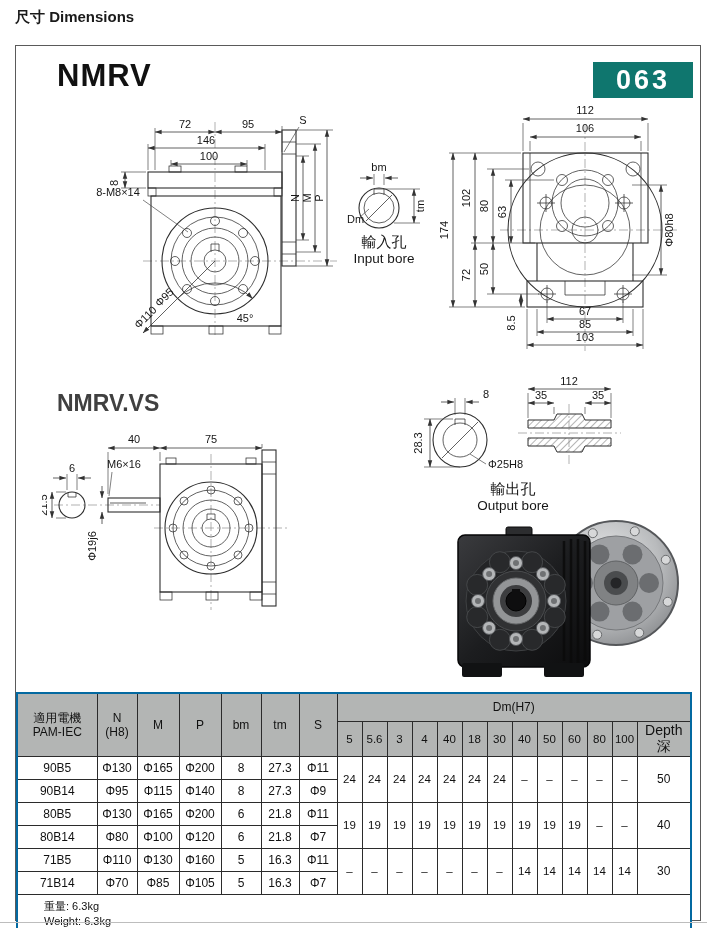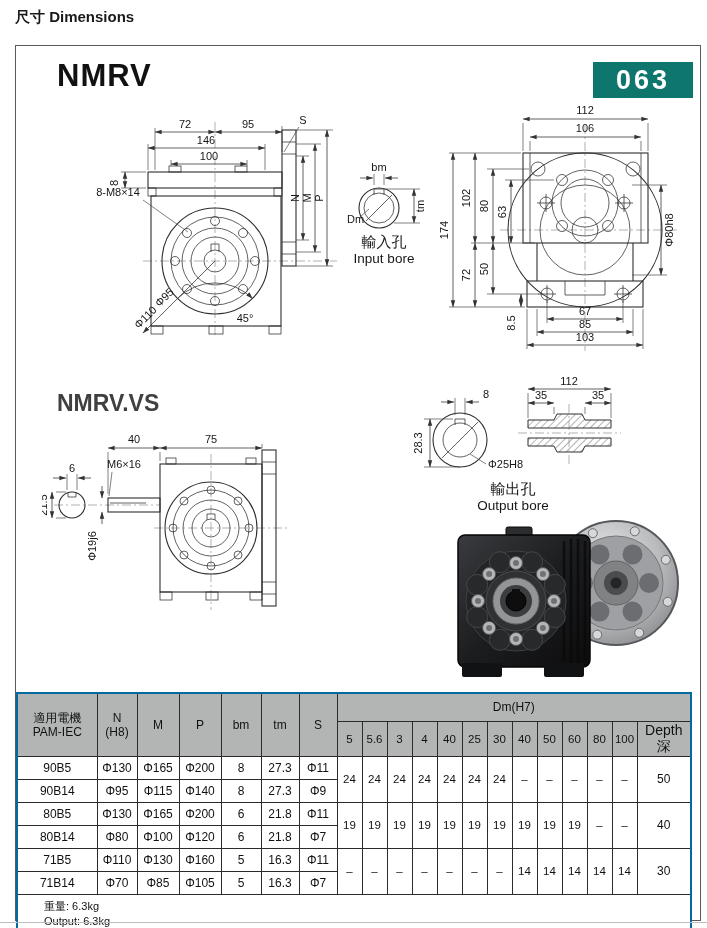--- a/index.html
+++ b/index.html
@@ -481,21 +481,21 @@
         <td rowspan="2">tm</td>
         <td rowspan="2">S</td>
         <td colspan="13">Dm(H7)</td>
       </tr>
       <tr class="hd" style="height:21px">
         <td class="num">5</td>
         <td class="num">5.6</td>
         <td class="num">3</td>
         <td class="num">4</td>
         <td class="num">40</td>
-        <td class="num">25</td>
+        <td class="num">18</td>
         <td class="num">30</td>
         <td class="num">40</td>
         <td class="num">50</td>
         <td class="num">60</td>
         <td class="num">80</td>
         <td class="num">100</td>
         <td class="dep">Depth 深</td>
       </tr>
       <tr style="height:23px">
         <td>90B5</td>
@@ -588,20 +588,20 @@
         <td>Φ105</td>
         <td>5</td>
         <td>16.3</td>
         <td>Φ7</td>
       </tr>
     </tbody>
     <tfoot>
       <tr>
         <td colspan="20">
           <div>重量: 6.3kg</div>
-          <div>Output: 6.3kg</div>
+          <div>Weight: 6.3kg</div>
         </td>
       </tr>
     </tfoot>
   </table>
 
   <div class="botrule"></div>
 </div>
 
 </body></html>

